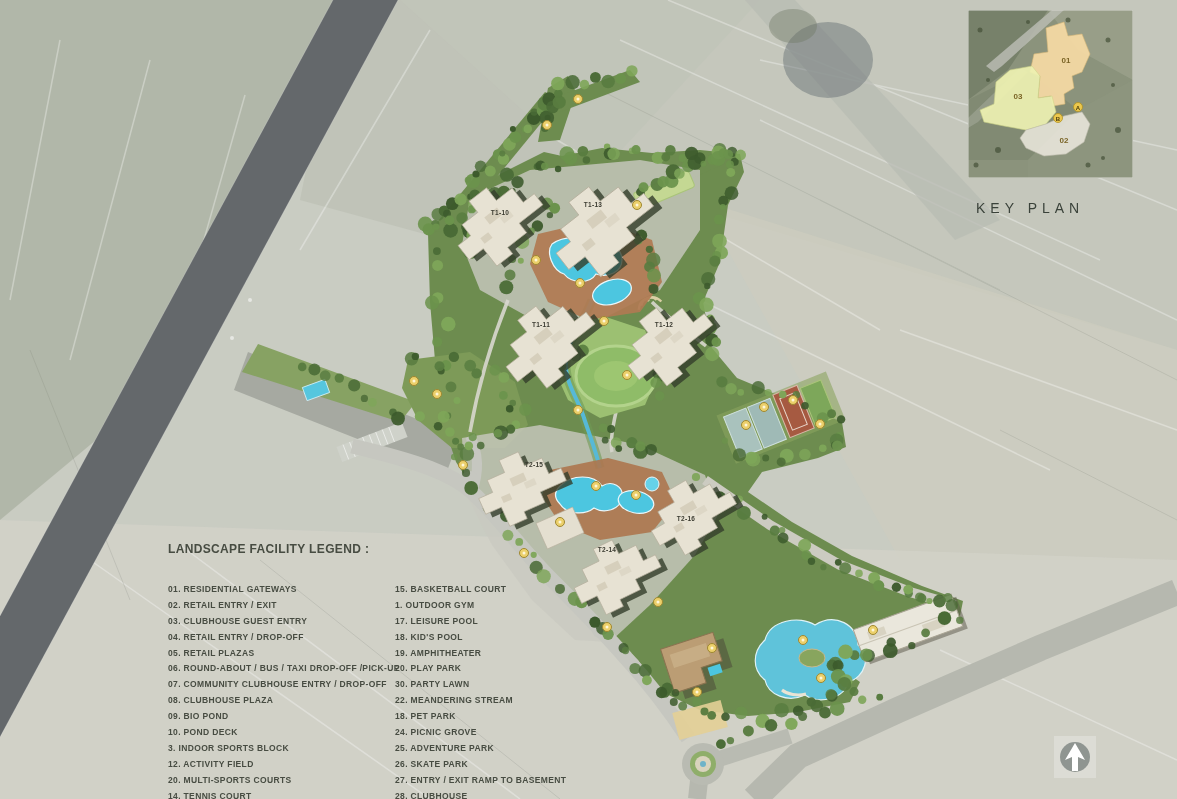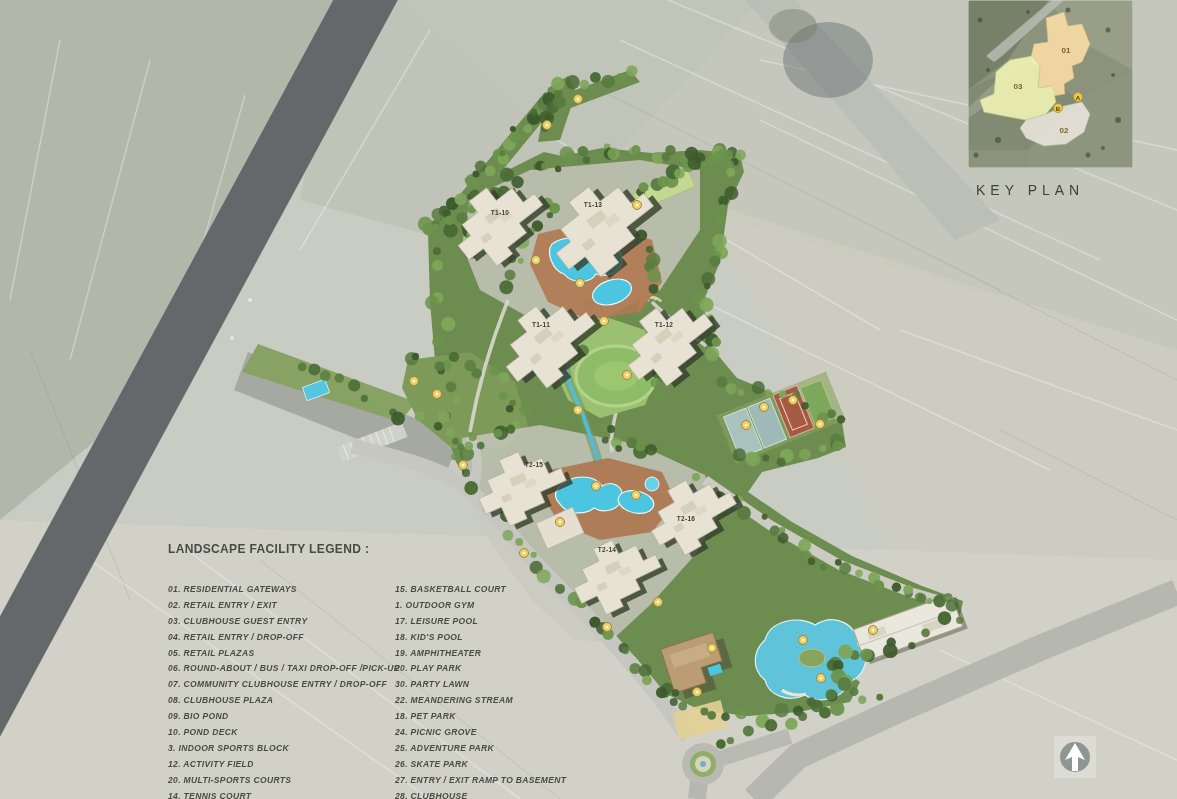--- a/index.html
+++ b/index.html
@@ -5,24 +5,24 @@
   html,body{margin:0;padding:0;background:#c7cabe;}
   #stage{position:relative;width:1177px;height:799px;overflow:hidden;font-family:"Liberation Sans",sans-serif;}
   #scene{position:absolute;left:0;top:0;}
   
   .legend{position:absolute;left:168px;top:541px;width:410px;color:#474c42;
     font:700 8.5px/16px "Liberation Sans",sans-serif;letter-spacing:.35px;}
   .legend-title{font-size:12px;margin-bottom:24px;}
   .legend-cols{display:flex;}
   .legend ul{list-style:none;margin:0;padding:0;}
   #legend-left{width:227px;}
-  .legend li{white-space:nowrap;height:15.9px;font-style:italic;}
+  .legend li{white-space:nowrap;height:15.9px;}
   
-  .keyplan{position:absolute;left:968px;top:0;width:165px;height:168px;}
-  .keyplan-caption{position:absolute;left:976px;top:182px;color:#3a423a;
+  .keyplan{position:absolute;left:968px;top:10px;width:165px;height:168px;}
+  .keyplan-caption{position:absolute;left:976px;top:200px;color:#3a423a;
     font:400 14px "Liberation Sans",sans-serif;letter-spacing:5px;}
   
   .tower-label{position:absolute;transform:translate(-50%,-50%);color:#3c3c32;
     font:700 6.5px "Liberation Sans",sans-serif;letter-spacing:.3px;white-space:nowrap;}
   
   .north{position:absolute;left:1052px;top:734px;width:46px;height:46px;}
 </style>
 </head>
 <body>
 

